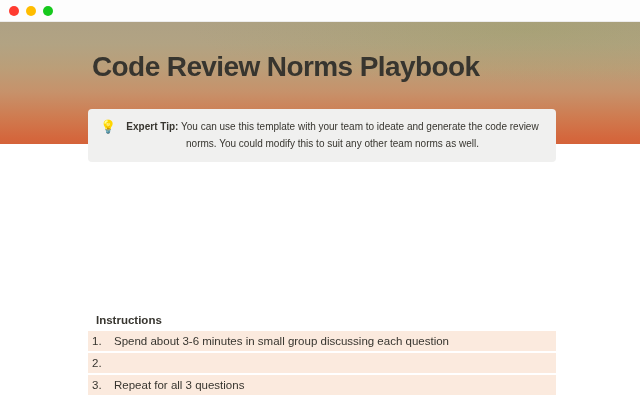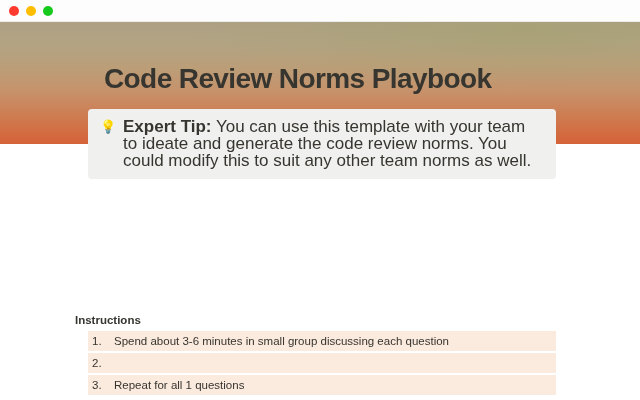--- a/index.html
+++ b/index.html
@@ -84,21 +84,21 @@
     top: 110px;
     width: 56px;
     height: 52px;
   }
   .page-icon svg { display: block; width: 56px; height: 52px; }
 
   .page-title {
     position: absolute;
     left: 88px;
     top: 47px;
-    margin: 16px;
+    margin: 4px;
     font-size: 28px;
     line-height: 32px;
     font-weight: bold;
     letter-spacing: -0.6px;
     color: #37352f;
     font-family: "Liberation Sans", sans-serif;
   }
 
   
   .callout {
@@ -116,31 +116,32 @@
   .callout-icon {
     flex: 0 0 auto;
     width: 18px;
     font-size: 13px;
     line-height: 17px;
     text-align: left;
     color: #f2c14e;
   }
   .callout-text {
     flex: 1 1 auto;
-    font-size: 17px;
+    font-size: 10px;
     line-height: 17px;
     color: #37352f;
     padding-left: 5px;
+    text-align: center;
   }
   .callout-text b { font-weight: bold; }
 
   
   .section-heading {
     position: absolute;
-    left: 75px;
+    left: 96px;
     top: 313px;
     margin: 0;
     font-size: 11.5px;
     line-height: 14px;
     font-weight: bold;
     color: #37352f;
   }
 
   .numlist {
     position: absolute;
@@ -221,17 +222,17 @@
   <ol class="numlist">
     <li>
       <span class="num">1.</span>
       <span>Spend about 3-6 minutes in small group discussing each question</span>
     </li>
     <li>
       <span class="num">2.</span>
     </li>
     <li>
       <span class="num">3.</span>
-      <span>Repeat for all 1 questions</span>
+      <span>Repeat for all 3 questions</span>
     </li>
   </ol>
 
 </div>
 
 </body></html>

